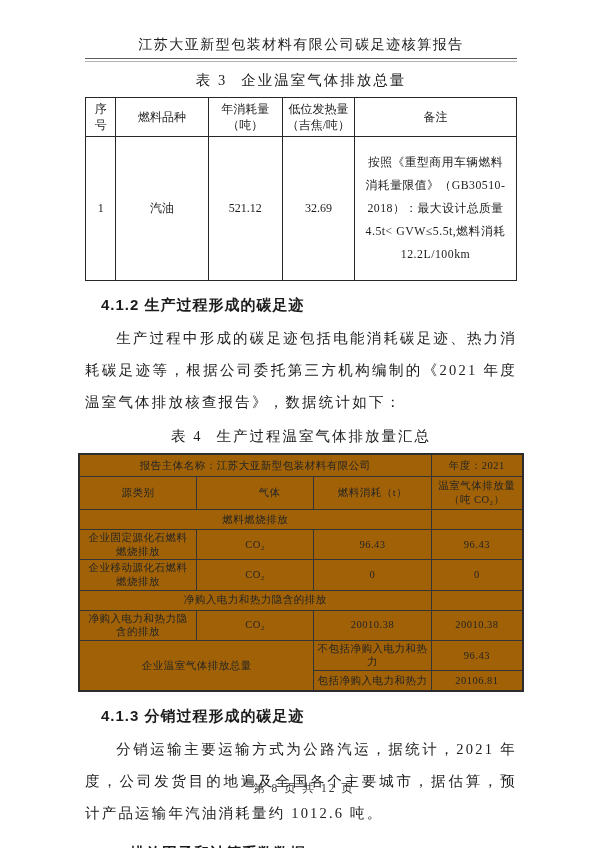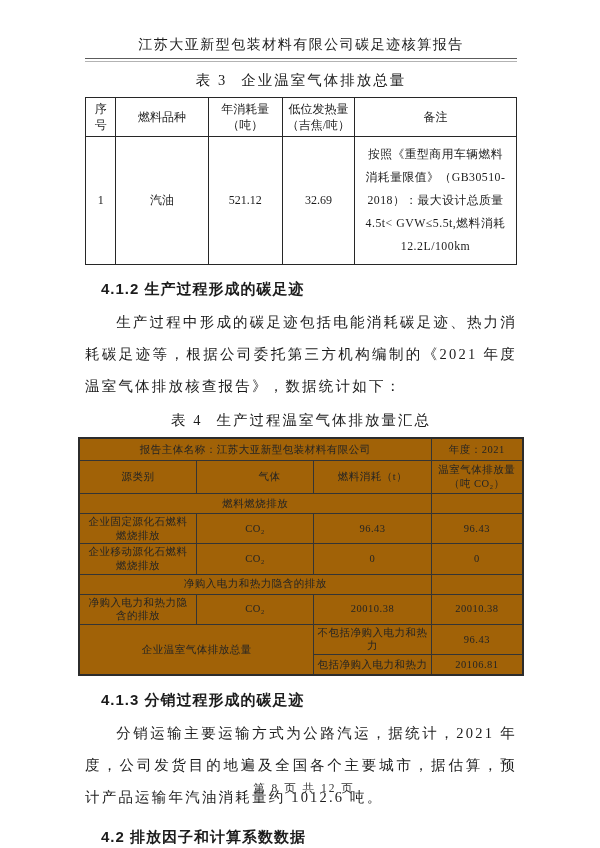--- a/index.html
+++ b/index.html
@@ -40,21 +40,21 @@
     text-align:center;vertical-align:middle;
     padding:2px 3px;font-weight:normal;
   }
   .t3 thead th{height:34px;line-height:1.35;}
   .t3 tbody td{height:86px;}
   .t3 .c-idx{width:6%;}
   .t3 .c-fuel{width:21.5%;}
   .t3 .c-cons{width:17%;}
   .t3 .c-lhv{width:16.5%;}
   .t3 .c-rem{width:39%;}
-  .t3 .remark-cell{line-height:1.95;font-size:11.8px;padding:6px 8px;letter-spacing:.5px;}
+  .t3 .remark-cell{line-height:1.95;font-size:11.8px;padding:14px 8px;letter-spacing:.5px;}
 
   
   .sec-heading{
     font-family:"Liberation Sans","DejaVu Sans",sans-serif;
     font-size:15px;font-weight:700;letter-spacing:1px;
     margin:15px 0 0;padding-left:16px;
   }
   .body-para{
     font-size:14.5px;line-height:32px;letter-spacing:2.2px;
     text-align:justify;text-indent:2.15em;

